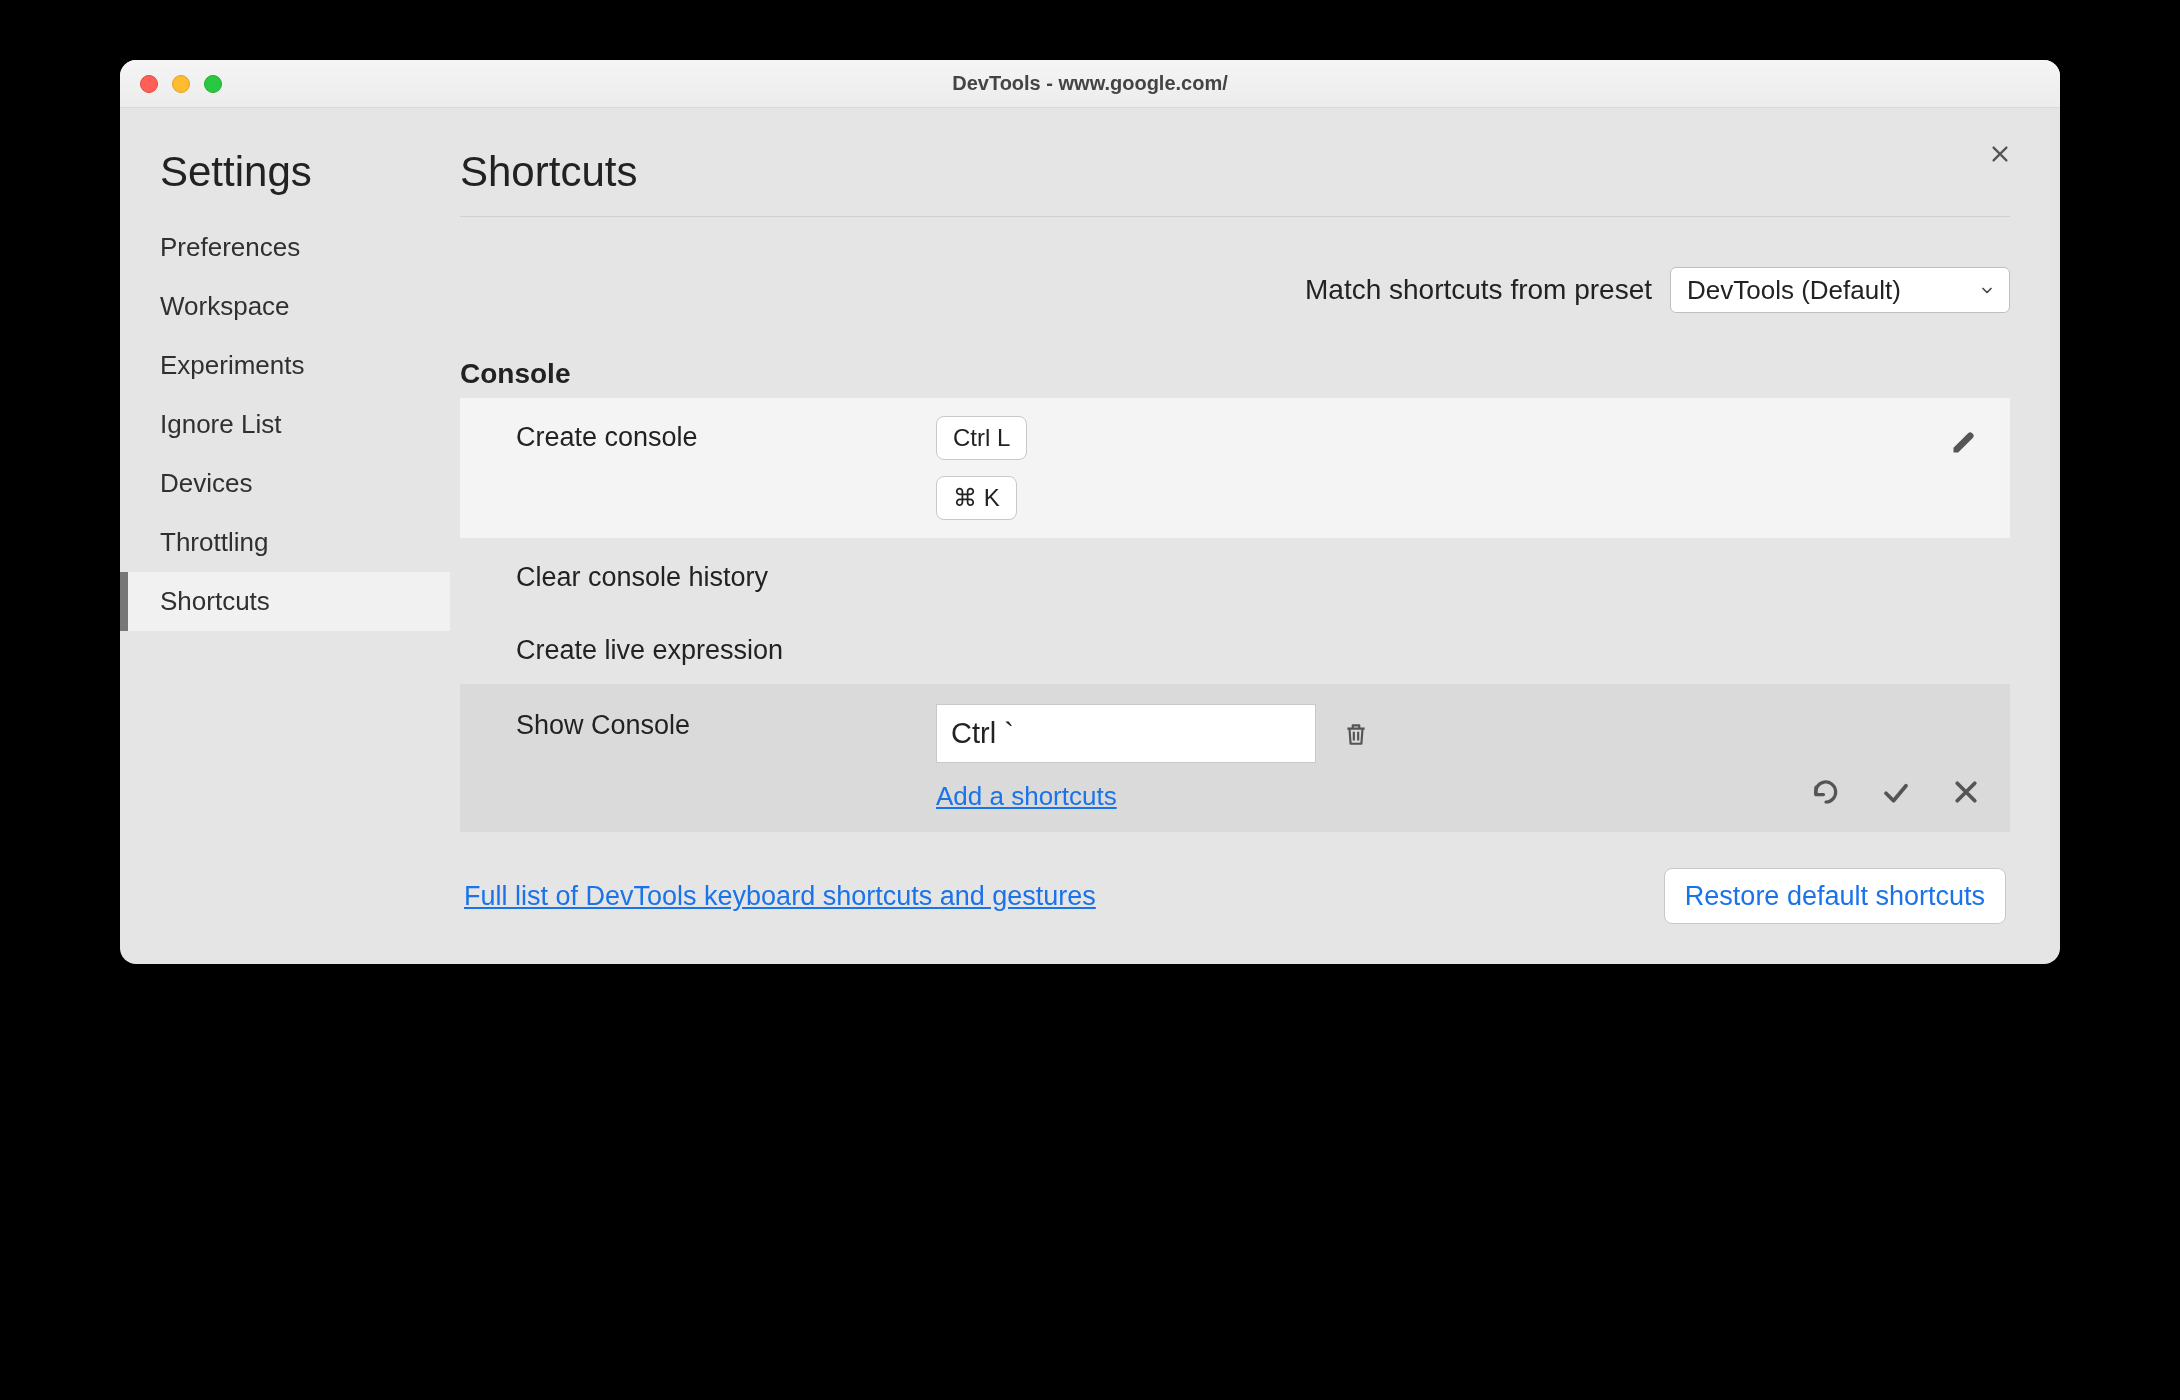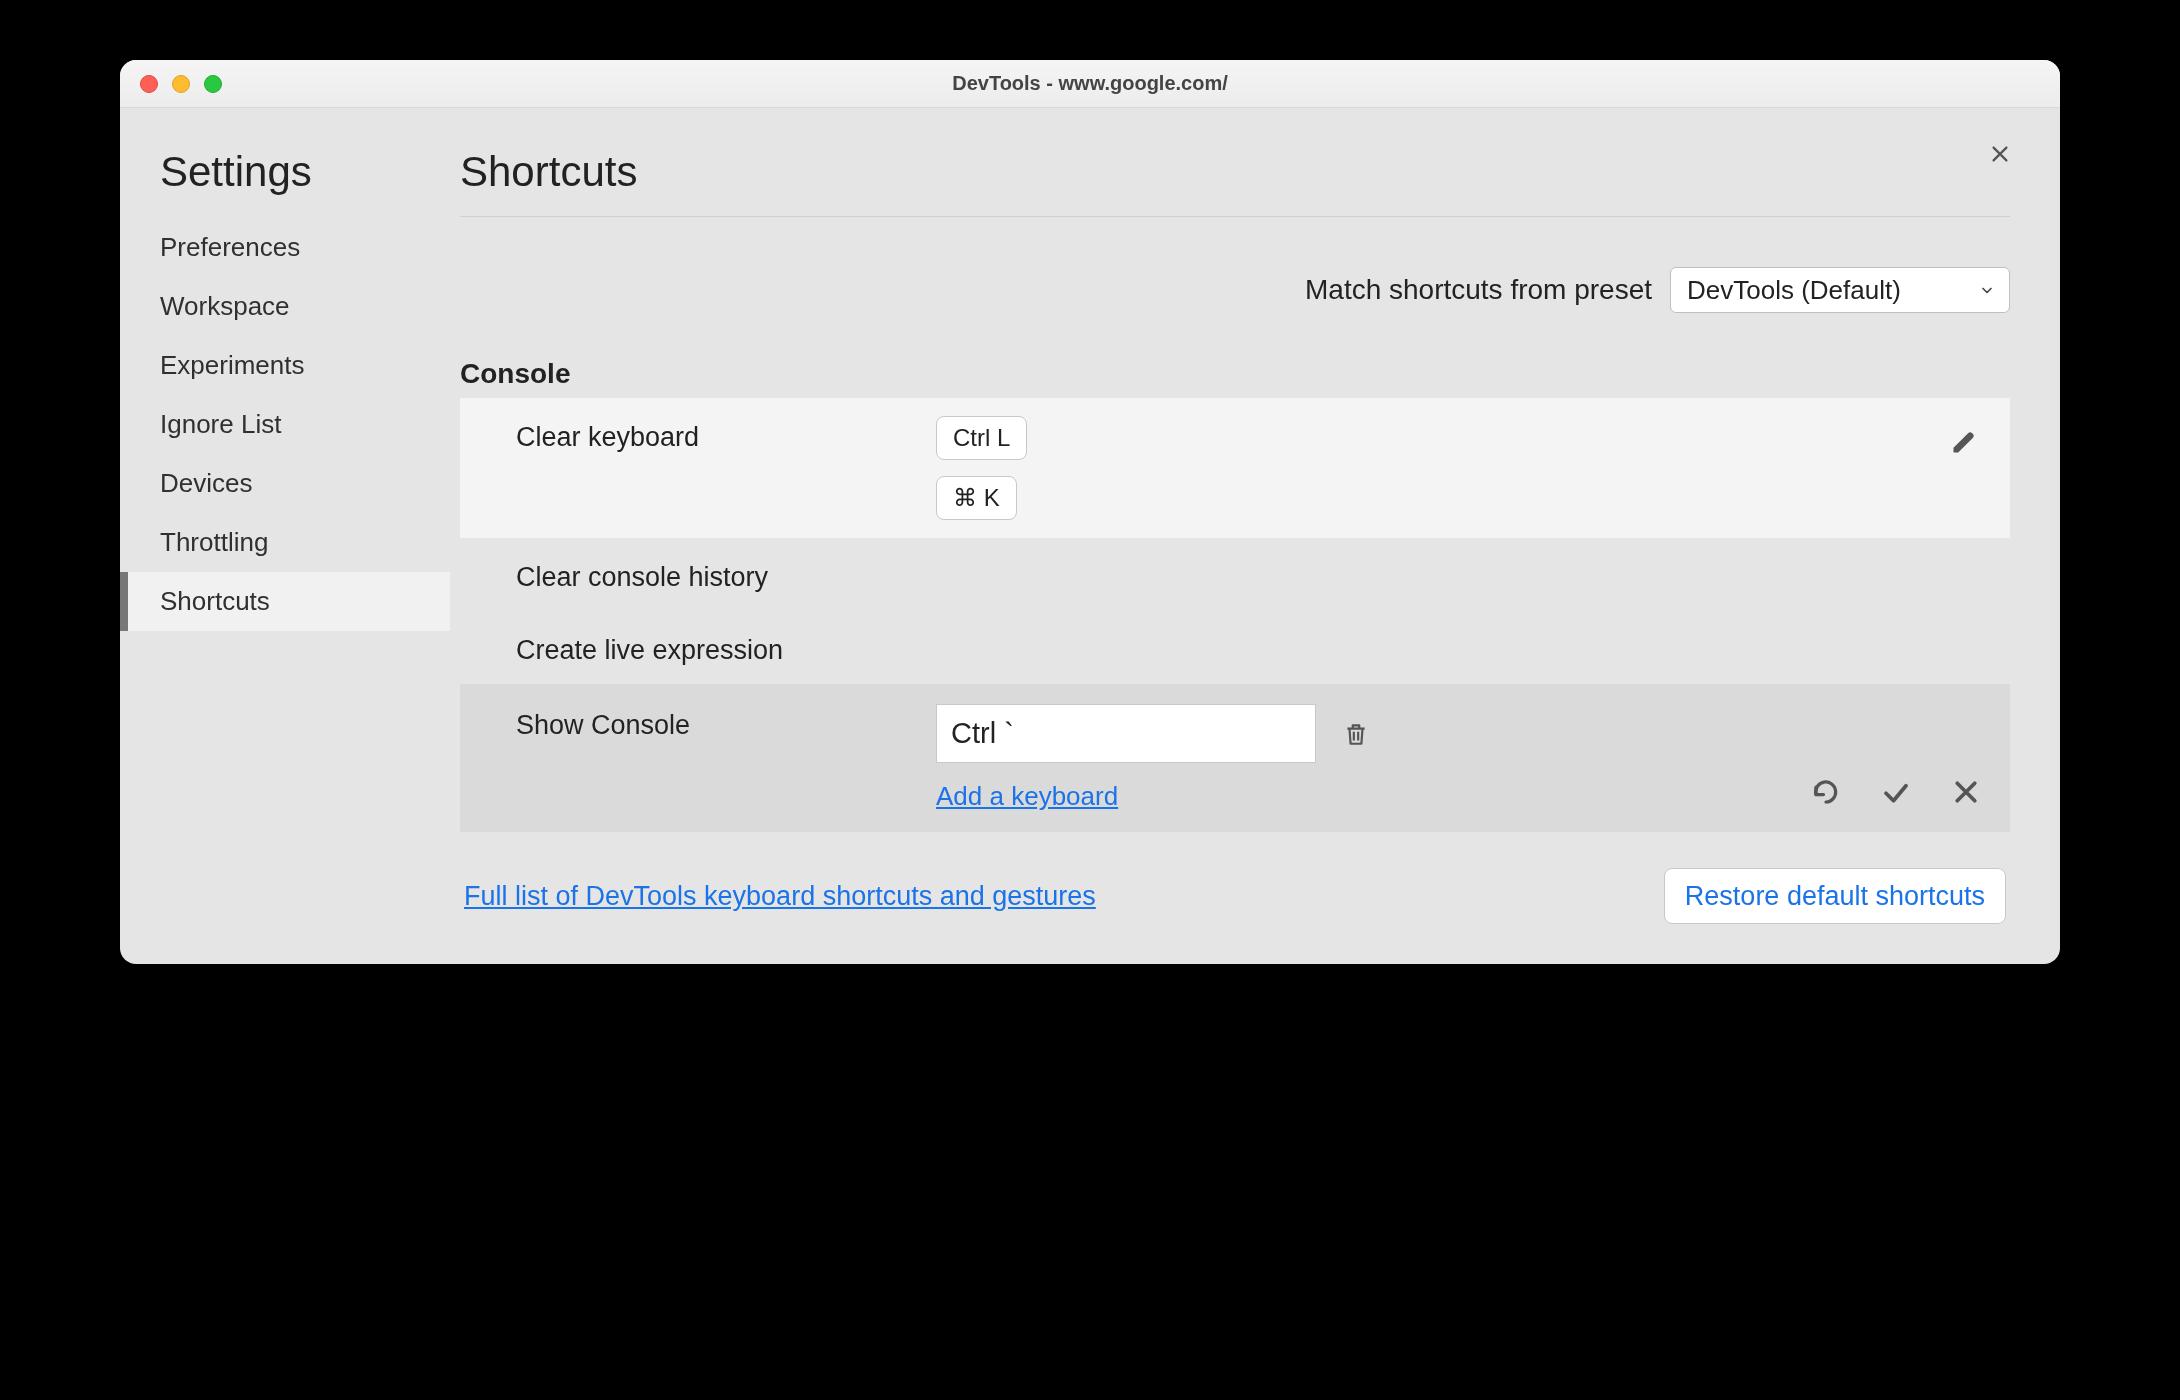--- a/index.html
+++ b/index.html
@@ -281,21 +281,21 @@
             <svg width="16" height="16" viewBox="0 0 24 24">
                 <path d="M6 9 L12 15 L18 9" stroke="#444" stroke-width="2.5" fill="none" stroke-linecap="round" stroke-linejoin="round"></path>
               </svg>
           </span>
         </div>
       </div>
 
       <div class="section-heading">Console</div>
 
       <div class="shortcut-row shaded">
-        <div class="shortcut-name">Clear keyboard</div>
+        <div class="shortcut-name">Create console</div>
         <div class="shortcut-keys">
           <div class="key-badge">Ctrl L</div>
           <div class="key-badge">⌘ K</div>
         </div>
         <div class="row-spacer"></div>
         <div class="row-action">
           <svg viewBox="0 0 24 24">
               <path d="M3 21 L3 17 L15.5 4.5 a2.5 2.5 0 0 1 3.5 0 l0.5 0.5 a2.5 2.5 0 0 1 0 3.5 L7 21 Z" fill="#555"></path>
             </svg>
         </div>
@@ -313,21 +313,21 @@
         <div class="shortcut-name">Show Console</div>
         <div class="edit-block">
           <div class="edit-line">
             <div class="key-input">Ctrl `</div>
             <div class="trash">
               <svg viewBox="0 0 24 24">
                   <path d="M6 7 H18 L17 21 H7 Z M4 7 H20 M9 7 V4 H15 V7 M10 10 V18 M14 10 V18" stroke="#555" stroke-width="2" fill="none" stroke-linejoin="round"></path>
                 </svg>
             </div>
           </div>
-          <div class="add-link">Add a keyboard</div>
+          <div class="add-link">Add a shortcuts</div>
         </div>
         <div class="row-spacer"></div>
         <div class="edit-actions">
           <div class="ico">
             <svg viewBox="0 0 24 24">
                 <path d="M4 14 A8 8 0 1 1 12 20" stroke="#555" stroke-width="2.6" fill="none" stroke-linecap="round"></path>
                 <path d="M4 14 L4 8 M4 14 L10 14" stroke="#555" stroke-width="2.6" fill="none" stroke-linecap="round"></path>
               </svg>
           </div>
           <div class="ico">

